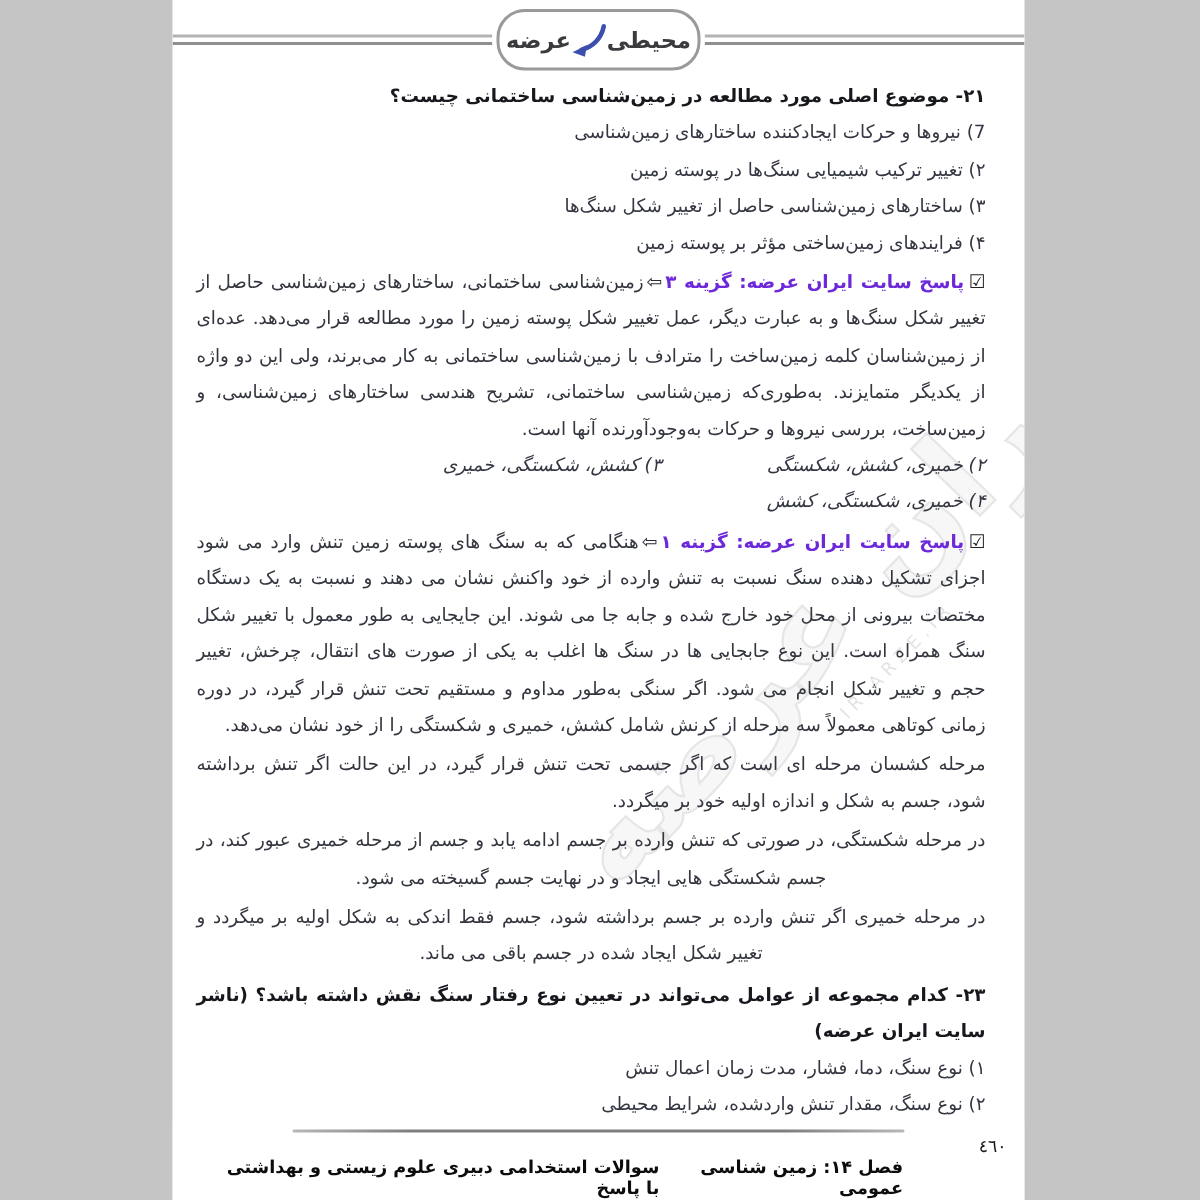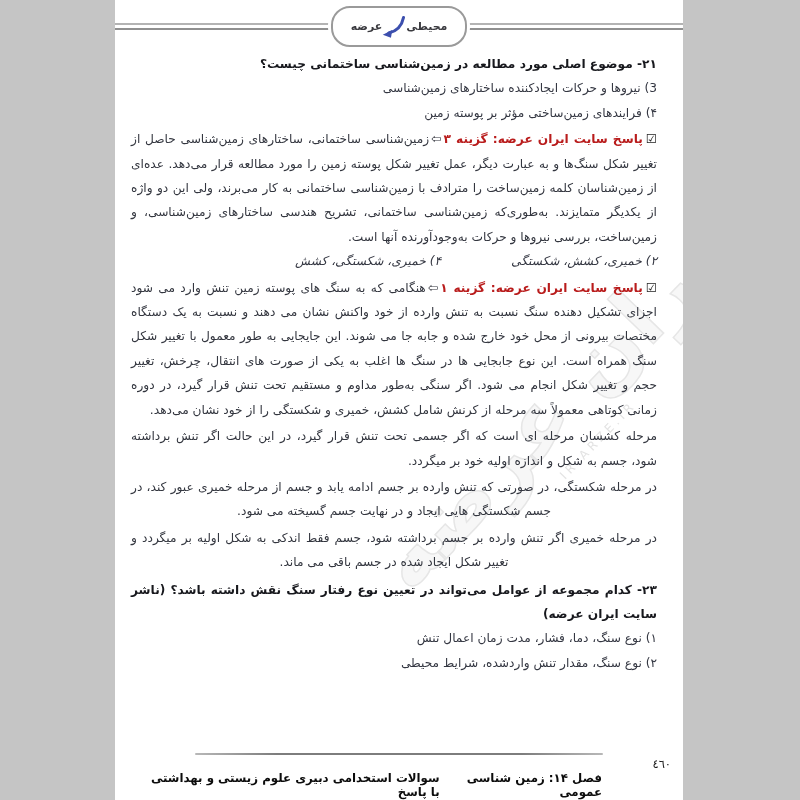--- a/index.html
+++ b/index.html
@@ -20,21 +20,21 @@
   }
   .logo{
     position:absolute;top:6px;left:50%;transform:translateX(-50%);
     width:132px;height:37px;background:#ffffff;
     border:2px solid #9a9a9a;border-radius:19px;
     display:flex;align-items:center;justify-content:center;
     direction:rtl;gap:2px;z-index:3;
     box-shadow:0 0 0 3px #ffffff;
   }
   .logo-word{
-    font-weight:bold;font-size:11px;color:#3a3a3f;letter-spacing:-0.5px;
+    font-weight:bold;font-size:15px;color:#3a3a3f;letter-spacing:-0.5px;
   }
   .logo-arrow{width:26px;height:24px;margin:0 -3px;}
   
   .watermark{
     position:absolute;top:268px;left:295px;width:310px;height:280px;
     transform:rotate(-46deg);transform-origin:center;
     z-index:0;opacity:0.55;pointer-events:none;
     display:flex;flex-direction:column;align-items:center;justify-content:center;
     direction:rtl;
   }
@@ -50,21 +50,21 @@
   
   .content{
     position:absolute;top:49px;left:16px;right:26px;z-index:1;
     direction:rtl;text-align:justify;
     font-size:12.2px;line-height:24.4px;color:#33363f;
   }
   .content p{margin:0;padding:0;}
   .q{font-weight:bold;color:#17181d;margin-top:3px !important;}
   .opt{color:#343742;}
   .ans{margin-top:2px !important;}
-  .ans .lead{font-weight:bold;color:#b91c1c;}
+  .ans .lead{font-weight:bold;color:#6d28d9;}
   .chk{font-size:12.5px;color:#222;margin-left:3px;}
   .arrow{font-size:12.5px;color:#2b2d36;padding:0 2px;}
   .opt-grid{
     display:grid;grid-template-columns:212px 1fr;direction:rtl;
     column-gap:4px;
   }
   .opt-grid .opt{text-align:right;font-style:italic;}
   .last-right{text-align-last:right;}
   .last-center{text-align-last:center;}
   
@@ -104,26 +104,29 @@
   </div>
 
   <div class="watermark">
     <div class="wm-fa">ایران عرضه</div>
     <div class="wm-en">IR.ARZE.IR</div>
   </div>
 
   <div class="content">
 
     <p class="q">۲۱- موضوع اصلی مورد مطالعه در زمین‌شناسی ساختمانی چیست؟</p>
-    <p class="opt">3) نیروها و حرکات ایجادکننده ساختارهای زمین‌شناسی</p>
+    <p class="opt">7) نیروها و حرکات ایجادکننده ساختارهای زمین‌شناسی</p>
+    <p class="opt">۲) تغییر ترکیب شیمیایی سنگ‌ها در پوسته زمین</p>
+    <p class="opt">۳) ساختارهای زمین‌شناسی حاصل از تغییر شکل سنگ‌ها</p>
     <p class="opt">۴) فرایندهای زمین‌ساختی مؤثر بر پوسته زمین</p>
     <p class="ans last-right"><span class="chk">☑</span><span class="lead">پاسخ سایت ایران عرضه: گزینه ۳</span><span class="arrow">⇦</span><span>زمین‌شناسی ساختمانی، ساختارهای زمین‌شناسی حاصل از تغییر شکل سنگ‌ها و به عبارت دیگر، عمل تغییر شکل پوسته زمین را مورد مطالعه قرار می‌دهد. عده‌ای از زمین‌شناسان کلمه زمین‌ساخت را مترادف با زمین‌شناسی ساختمانی به کار می‌برند، ولی این دو واژه از یکدیگر متمایزند. به‌طوری‌که زمین‌شناسی ساختمانی، تشریح هندسی ساختارهای زمین‌شناسی، و زمین‌ساخت، بررسی نیروها و حرکات به‌وجودآورنده آنها است.</span></p>
 
     <div class="opt-grid">
       <p class="opt">۲) خمیری، کشش، شکستگی</p>
+      <p class="opt">۳) کشش، شکستگی، خمیری</p>
       <p class="opt">۴) خمیری، شکستگی، کشش</p>
     </div>
     <p class="ans"><span class="chk">☑</span><span class="lead">پاسخ سایت ایران عرضه: گزینه ۱</span><span class="arrow">⇦</span><span>هنگامی که به سنگ های پوسته زمین تنش وارد می شود اجزای تشکیل دهنده سنگ نسبت به تنش وارده از خود واکنش نشان می دهند و نسبت به یک دستگاه مختصات بیرونی از محل خود خارج شده و جابه جا می شوند. این جایجایی به طور معمول با تغییر شکل سنگ همراه است. این نوع جابجایی ها در سنگ ها اغلب به یکی از صورت های انتقال، چرخش، تغییر حجم و تغییر شکل انجام می شود. اگر سنگی به‌طور مداوم و مستقیم تحت تنش قرار گیرد، در دوره زمانی کوتاهی معمولاً سه مرحله از کرنش شامل کشش، خمیری و شکستگی را از خود نشان می‌دهد.</span></p>
     <p class="ans last-right">مرحله کشسان مرحله ای است که اگر جسمی تحت تنش قرار گیرد، در این حالت اگر تنش برداشته شود، جسم به شکل و اندازه اولیه خود بر میگردد.</p>
     <p class="ans last-center">در مرحله شکستگی، در صورتی که تنش وارده بر جسم ادامه یابد و جسم از مرحله خمیری عبور کند، در جسم شکستگی هایی ایجاد و در نهایت جسم گسیخته می شود.</p>
     <p class="ans last-center">در مرحله خمیری اگر تنش وارده بر جسم برداشته شود، جسم فقط اندکی به شکل اولیه بر میگردد و تغییر شکل ایجاد شده در جسم باقی می ماند.</p>
 
     <p class="q">۲۳- کدام مجموعه از عوامل می‌تواند در تعیین نوع رفتار سنگ نقش داشته باشد؟ (ناشر سایت ایران عرضه)</p>
     <p class="opt">۱) نوع سنگ، دما، فشار، مدت زمان اعمال تنش</p>
     <p class="opt">۲) نوع سنگ، مقدار تنش واردشده، شرایط محیطی</p>

